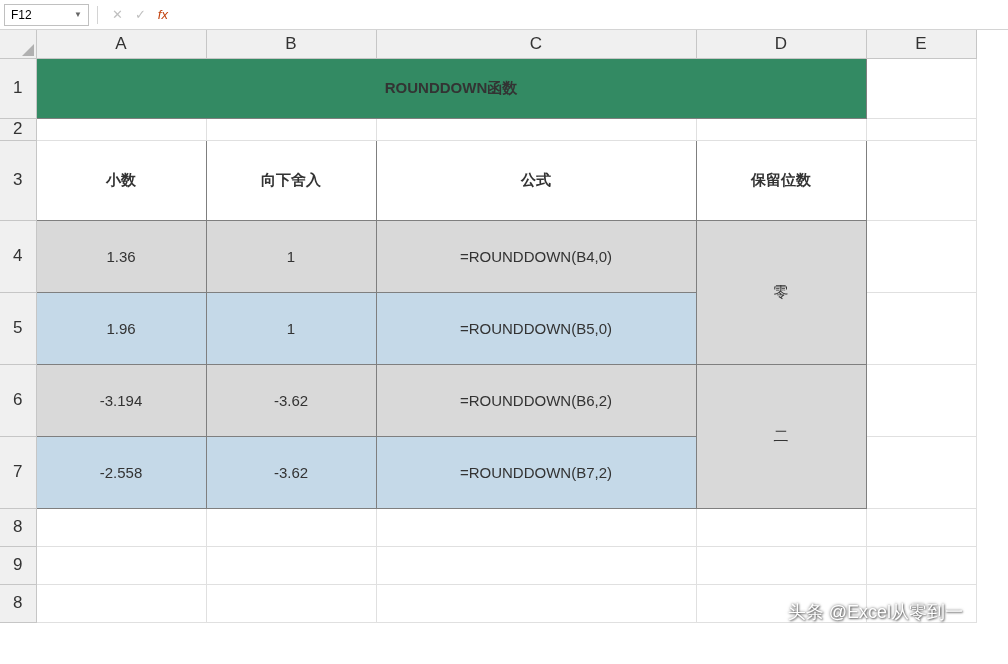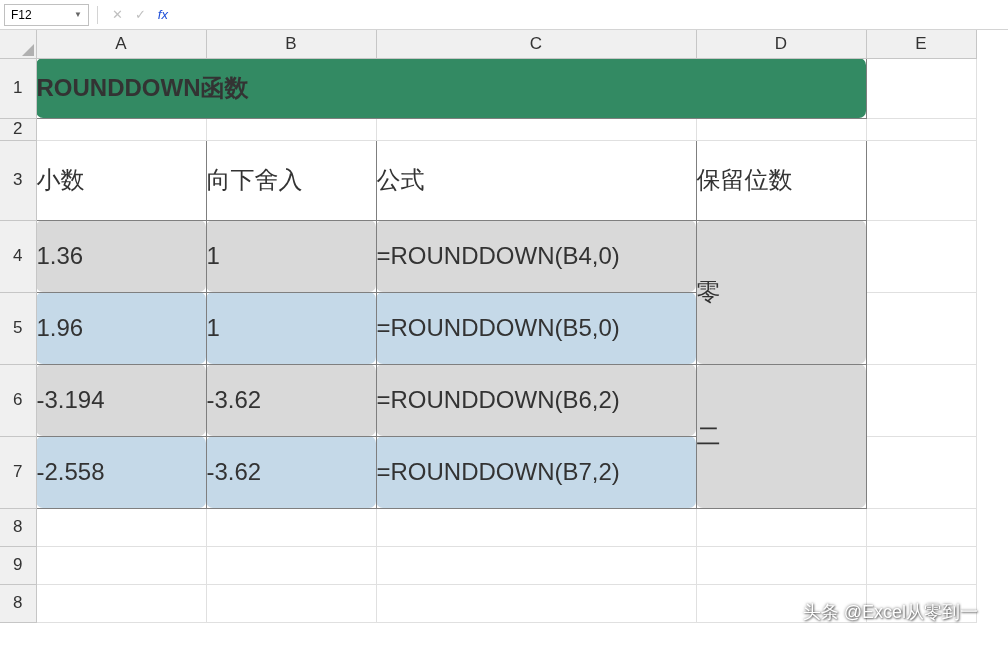--- a/index.html
+++ b/index.html
@@ -48,21 +48,21 @@
       color: #b0b0b0;
       font-size: 13px;
       margin: 0 6px;
       cursor: default;
     }
     .fb-icon.cancel { color: #c0c0c0; }
     .fb-icon.confirm { color: #c0c0c0; }
     .fx-label {
       font-style: italic;
       font-size: 13px;
-      color: #1d4ed8;
+      color: #c2410c;
       margin: 0 6px;
     }
     .formula-input {
       flex: 1;
       height: 22px;
       border: none;
       outline: none;
       font-size: 12px;
       padding: 0 4px;
     }
@@ -107,25 +107,24 @@
       font-weight: normal;
       font-size: 17px;
       color: #333;
       width: 36px;
       text-align: center;
     }
     td.cell {
       border-right: 1px solid #e0e0e0;
       border-bottom: 1px solid #e0e0e0;
       background: #fff;
-      font-size: 24px;
-      text-align: left;
+      font-size: 15px;
+      text-align: center;
       vertical-align: middle;
       color: #333;
-      border-radius: 7px;
     }
     .col-A { width: 170px; }
     .col-B { width: 170px; }
     .col-C { width: 320px; }
     .col-D { width: 170px; }
     .col-E { width: 110px; }
     .row-1 { height: 60px; }
     .row-2 { height: 22px; }
     .row-3 { height: 80px; }
     .row-4, .row-5, .row-6, .row-7 { height: 72px; }
@@ -134,21 +133,21 @@
     .title-cell {
       background: #338a63 !important;
       color: #fff;
       font-size: 26px;
       font-weight: bold;
       border: 1px solid #7f7f7f !important;
     }
     .header-cell {
       background: #fff !important;
       font-size: 24px;
-      font-weight: normal;
+      font-weight: bold;
       border: 1px solid #7f7f7f !important;
     }
     .data-gray {
       background: #d9d9d9 !important;
       border: 1px solid #7f7f7f !important;
       font-size: 22px;
       margin-top: 25px;
     }
     .data-blue {
       background: #c5d9e8 !important;
@@ -156,21 +155,21 @@
       font-size: 22px;
       margin-top: 6px;
     }
     .merge-gray {
       background: #d9d9d9 !important;
       border: 1px solid #7f7f7f !important;
       font-size: 24px;
     }
     .watermark {
       position: absolute;
-      right: 30px;
+      right: 45px;
       bottom: 40px;
       font-size: 18px;
       color: #fff;
       text-shadow: 0 0 3px rgba(0,0,0,0.6), 1px 1px 2px rgba(0,0,0,0.5);
       pointer-events: none;
       margin-top: 8px;
     }
   </style>
 </head>
 <body>

